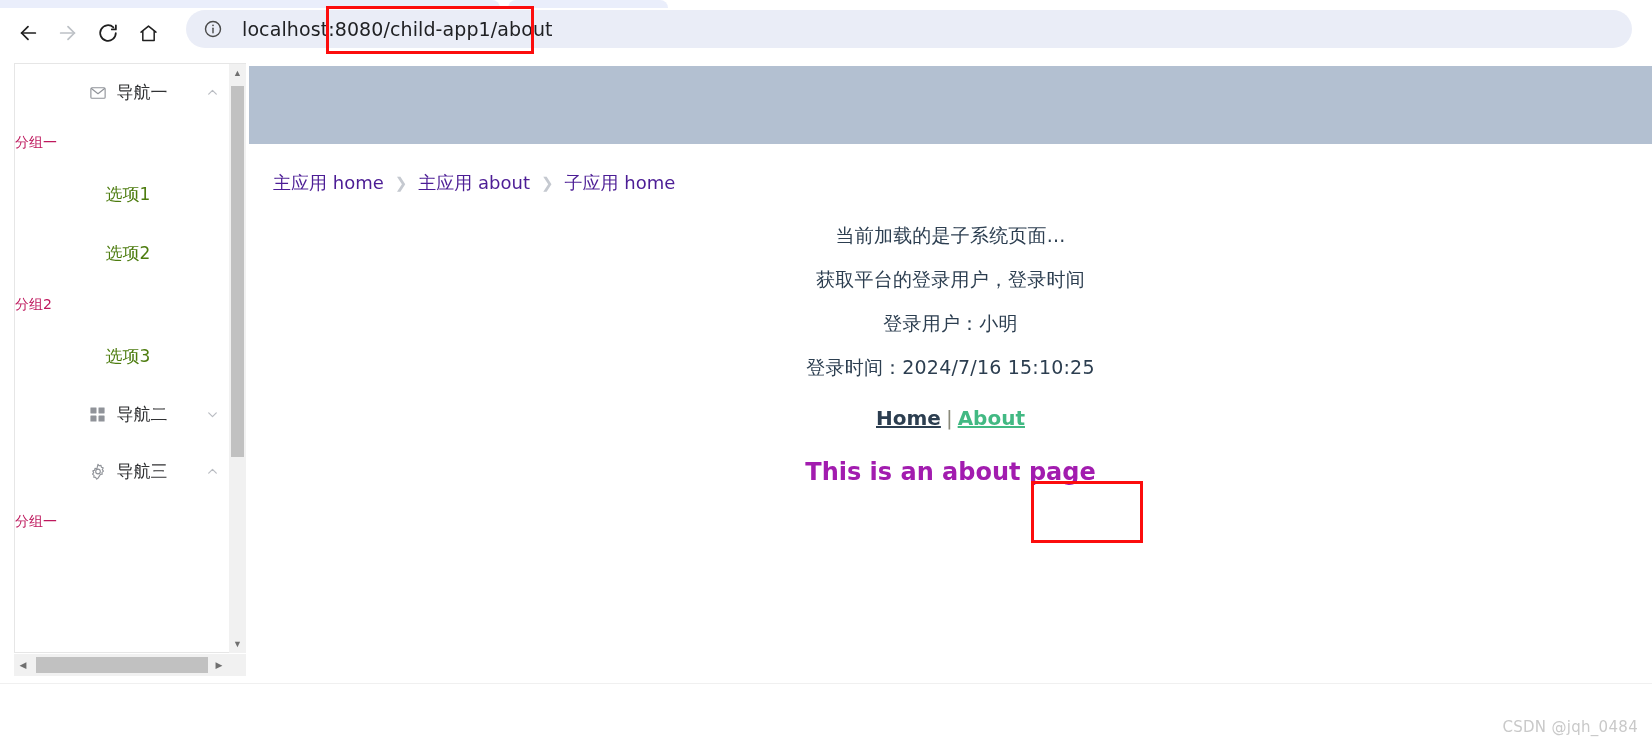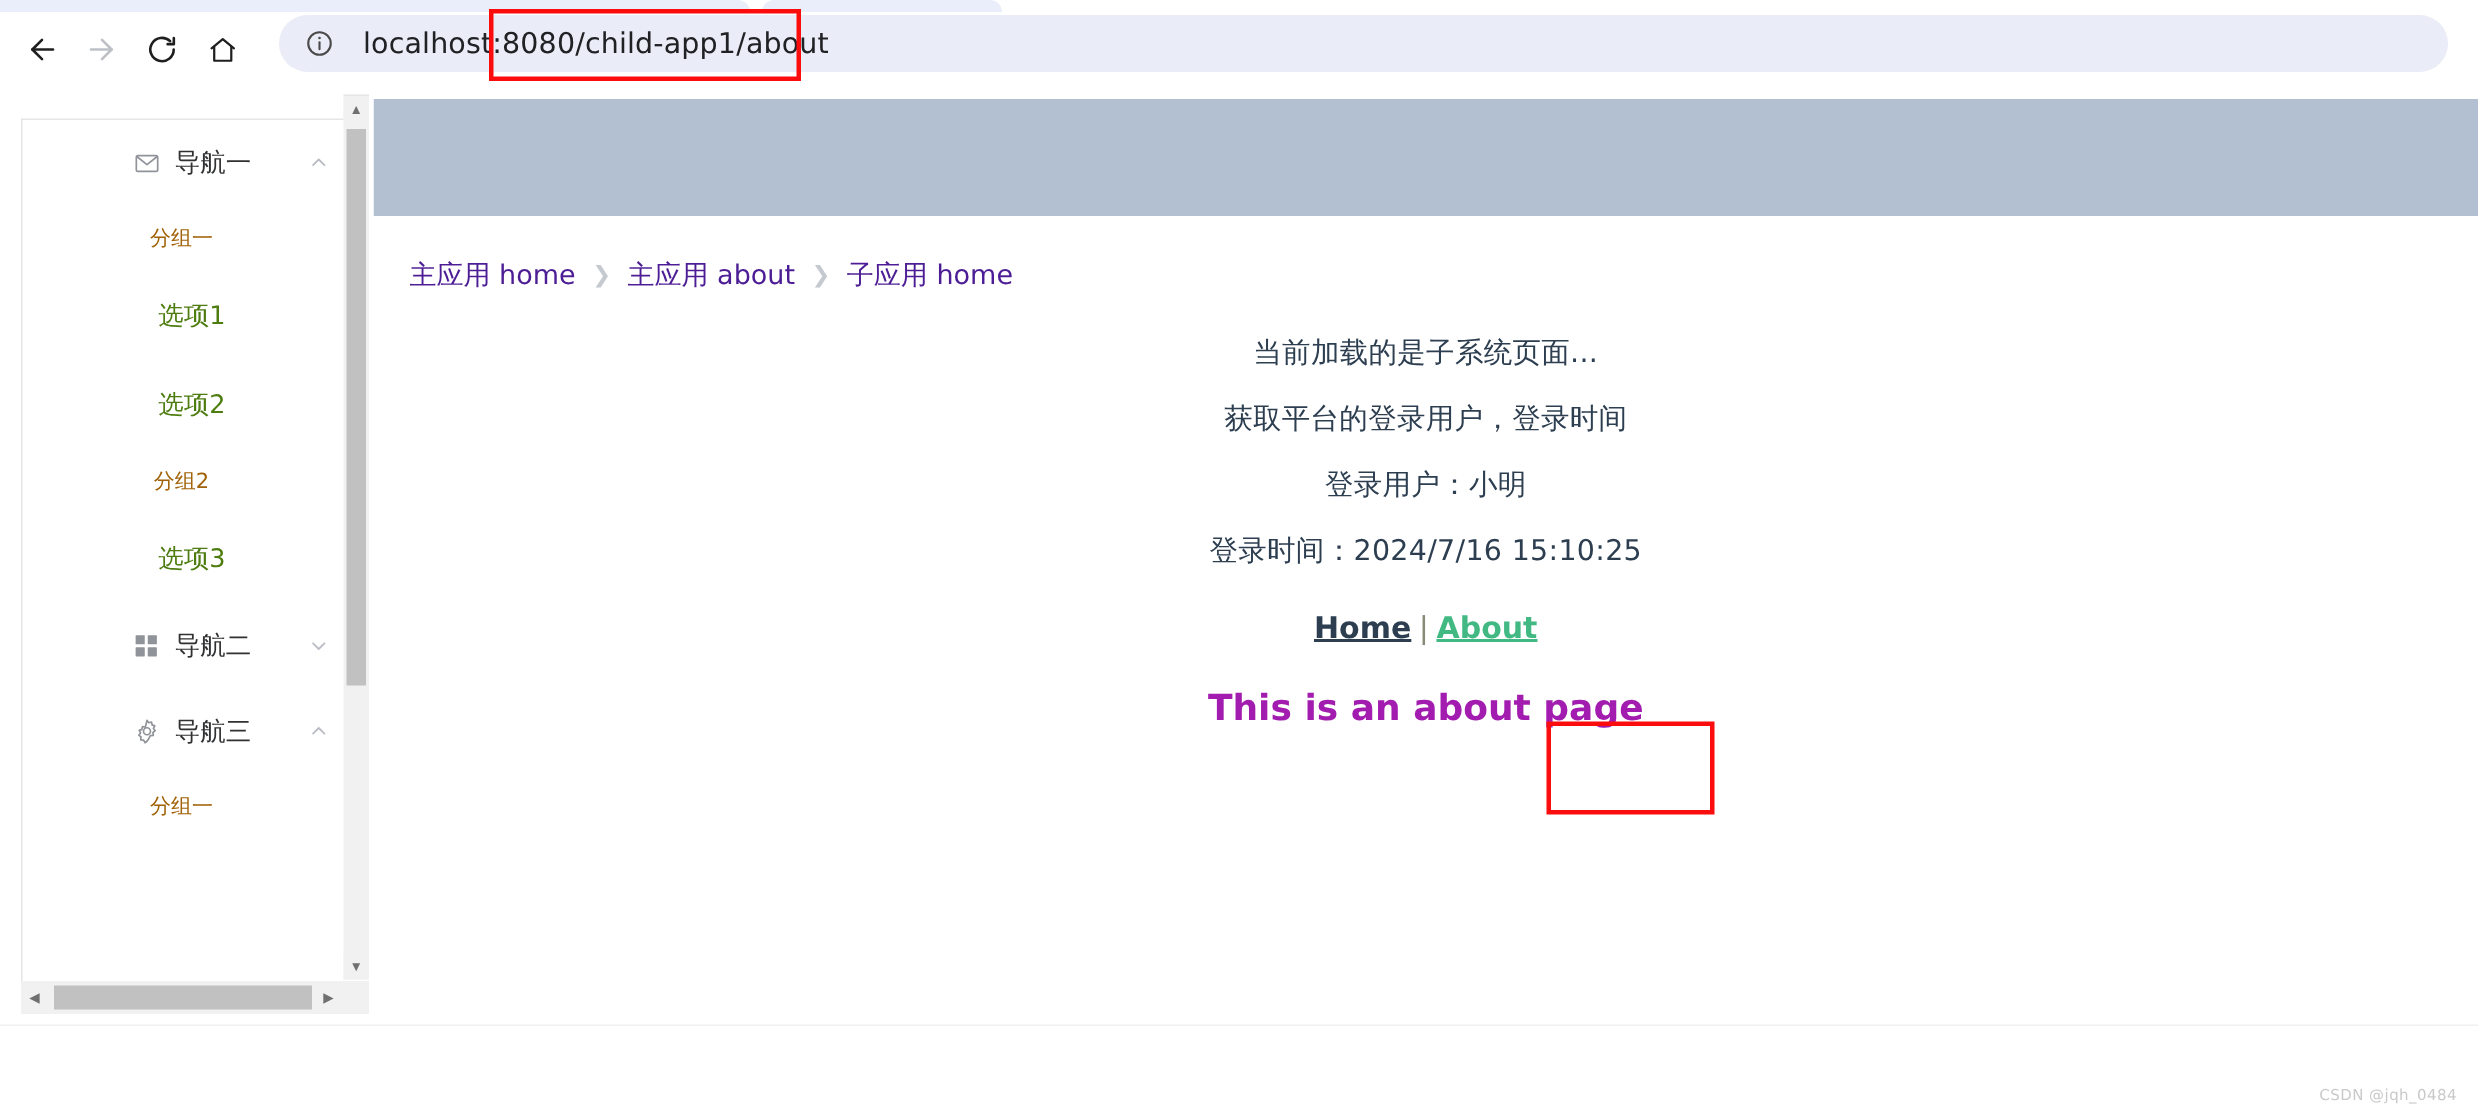--- a/index.html
+++ b/index.html
@@ -102,21 +102,21 @@
     left: 0; top: 58px;
     width: 1652px;
     height: 625px;
     background: #ffffff;
     overflow: hidden;
   }
 
   
   #sidebar-wrap {
     position: absolute;
-    left: 14px; top: 21px;
+    left: 14px; top: 5px;
     width: 227px;
     height: 590px;
     background: #ffffff;
     border: 1px solid #e6e6e6;
     border-right: none;
     overflow: hidden;
   }
   .menu-item {
     height: 57px;
     display: flex;
@@ -138,23 +138,22 @@
     position: absolute;
     right: 22px;
     width: 13px; height: 13px;
     color: #b9bcc2;
     display: flex; align-items: center; justify-content: center;
   }
   .menu-group-title {
     height: 44px;
     display: flex;
     align-items: center;
-    justify-content: center;
     padding-right: 14px;
-    color: #a16207;
+    color: #be185d;
     font-size: 14px;
     font-family: "DejaVu Sans", sans-serif;
   }
   .menu-sub-item {
     height: 59px;
     display: flex;
     align-items: center;
     justify-content: center;
     color: #4d7c0f;
     font-size: 17px;
@@ -306,21 +305,21 @@
     position: absolute;
     left: 0; top: 683px;
     width: 1652px;
     height: 62px;
     background: #ffffff;
     border-top: 1px solid #f0f0f0;
   }
   #watermark {
     position: absolute;
     right: 14px; bottom: 9px;
-    font-size: 10px;
+    font-size: 15px;
     color: #c9c9c9;
     font-family: "DejaVu Sans", sans-serif;
     letter-spacing: .3px;
   }
 </style>
 </head>
 <body>
 
 <div id="browser-chrome">
 

